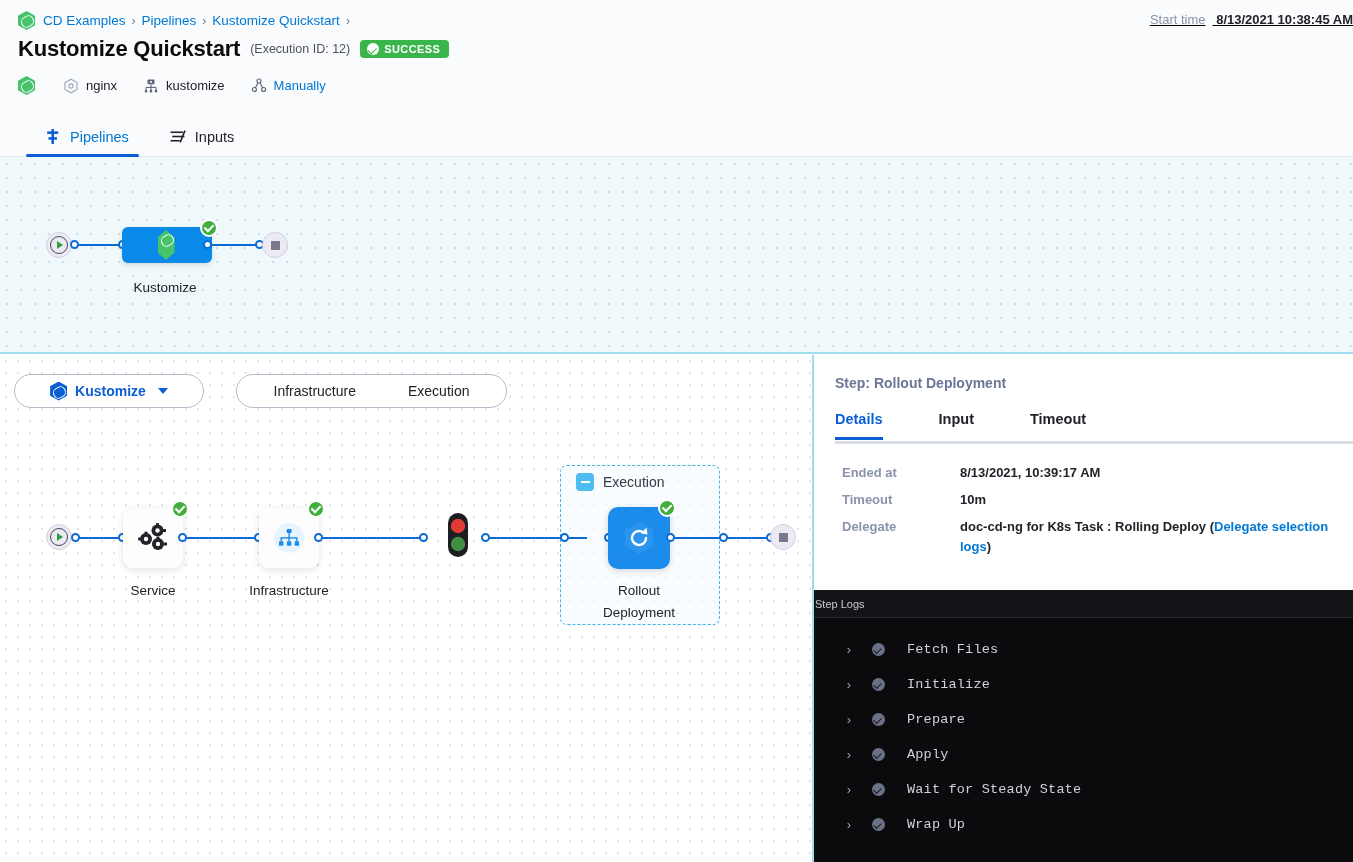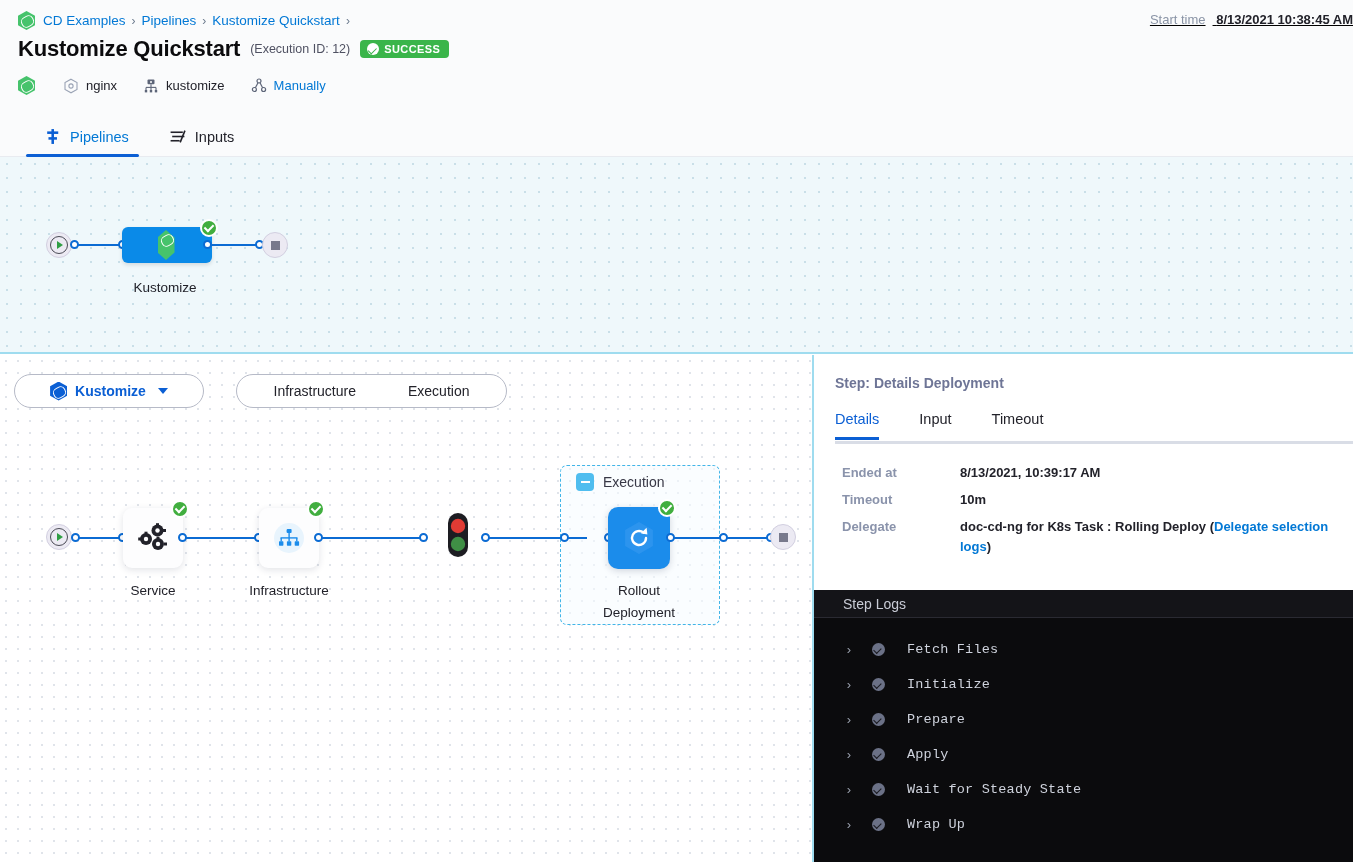--- a/index.html
+++ b/index.html
@@ -204,22 +204,23 @@
   .right-panel {
     position: absolute; top: 355px; left: 814px;
     width: 539px; height: 507px; background: #ffffff;
   }
   .rp-title {
     position: absolute; left: 21px; top: 20px;
     font-size: 14px; color: #6e7596; font-weight: bold;
   }
   .rp-tabs {
     position: absolute; left: 21px; top: 56px; right: 0; height: 33px;
-    display: flex; align-items: flex-start; gap: 0;
+    display: flex; align-items: flex-start; gap: 16px;
     border-bottom: 3px solid #d9dde6;
+    font-weight: bold;
   }
   .rp-tab {
     font-size: 14.5px; color: #22222a; padding: 0 18px 10px 0;
     margin-right: 22px; cursor: pointer; position: relative;
   }
   .rp-tab.active { color: #0b5fd4; }
   .rp-tab.active::after {
     content:""; position:absolute; left:0; right:18px; bottom:-3px;
     height:3px; background:#0b5fd4;
   }
@@ -232,22 +233,22 @@
   .dval { color: #22222a; font-weight: bold; }
   .dval a { color: #0278d5; text-decoration: none; font-weight: bold; }
 
   
   .console {
     position: absolute; left: 814px; top: 590px;
     width: 539px; height: 272px; background: #0b0b0d;
   }
   .console-head {
     height: 28px; background: #141418; border-bottom: 1px solid #2a2a32;
-    display: flex; align-items: center; padding-left: 29px;
-    font-size: 14px; color: #c9ccd6;
+    display: flex; align-items: center; padding-left: 1px;
+    font-size: 11px; color: #c9ccd6;
   }
   .log-list { padding-top: 14px; }
   .log-row {
     display: flex; align-items: center; height: 35px;
     padding-left: 28px; cursor: pointer;
   }
   .chev {
     width: 14px; flex: 0 0 14px; color: #9aa0ad; font-size: 13px;
     display: flex; align-items: center; justify-content: center;
   }
@@ -487,21 +488,21 @@
 
     <div class="node-label" style="left:93px; top:225px; width:120px;">Service</div>
     <div class="node-label" style="left:229px; top:225px; width:120px;">Infrastructure</div>
     <div class="node-label" style="left:579px; top:225px; width:120px;">
       <div>Rollout</div>
       <div>Deployment</div>
     </div>
   </div>
 
   <div class="right-panel">
-    <div class="rp-title">Step: Details Deployment</div>
+    <div class="rp-title">Step: Rollout Deployment</div>
 
     <div class="rp-tabs">
       <div class="rp-tab active">Details</div>
       <div class="rp-tab">Input</div>
       <div class="rp-tab">Timeout</div>
     </div>
 
     <div class="detail-table">
       <div class="drow">
         <div class="dlabel">Ended at</div>

